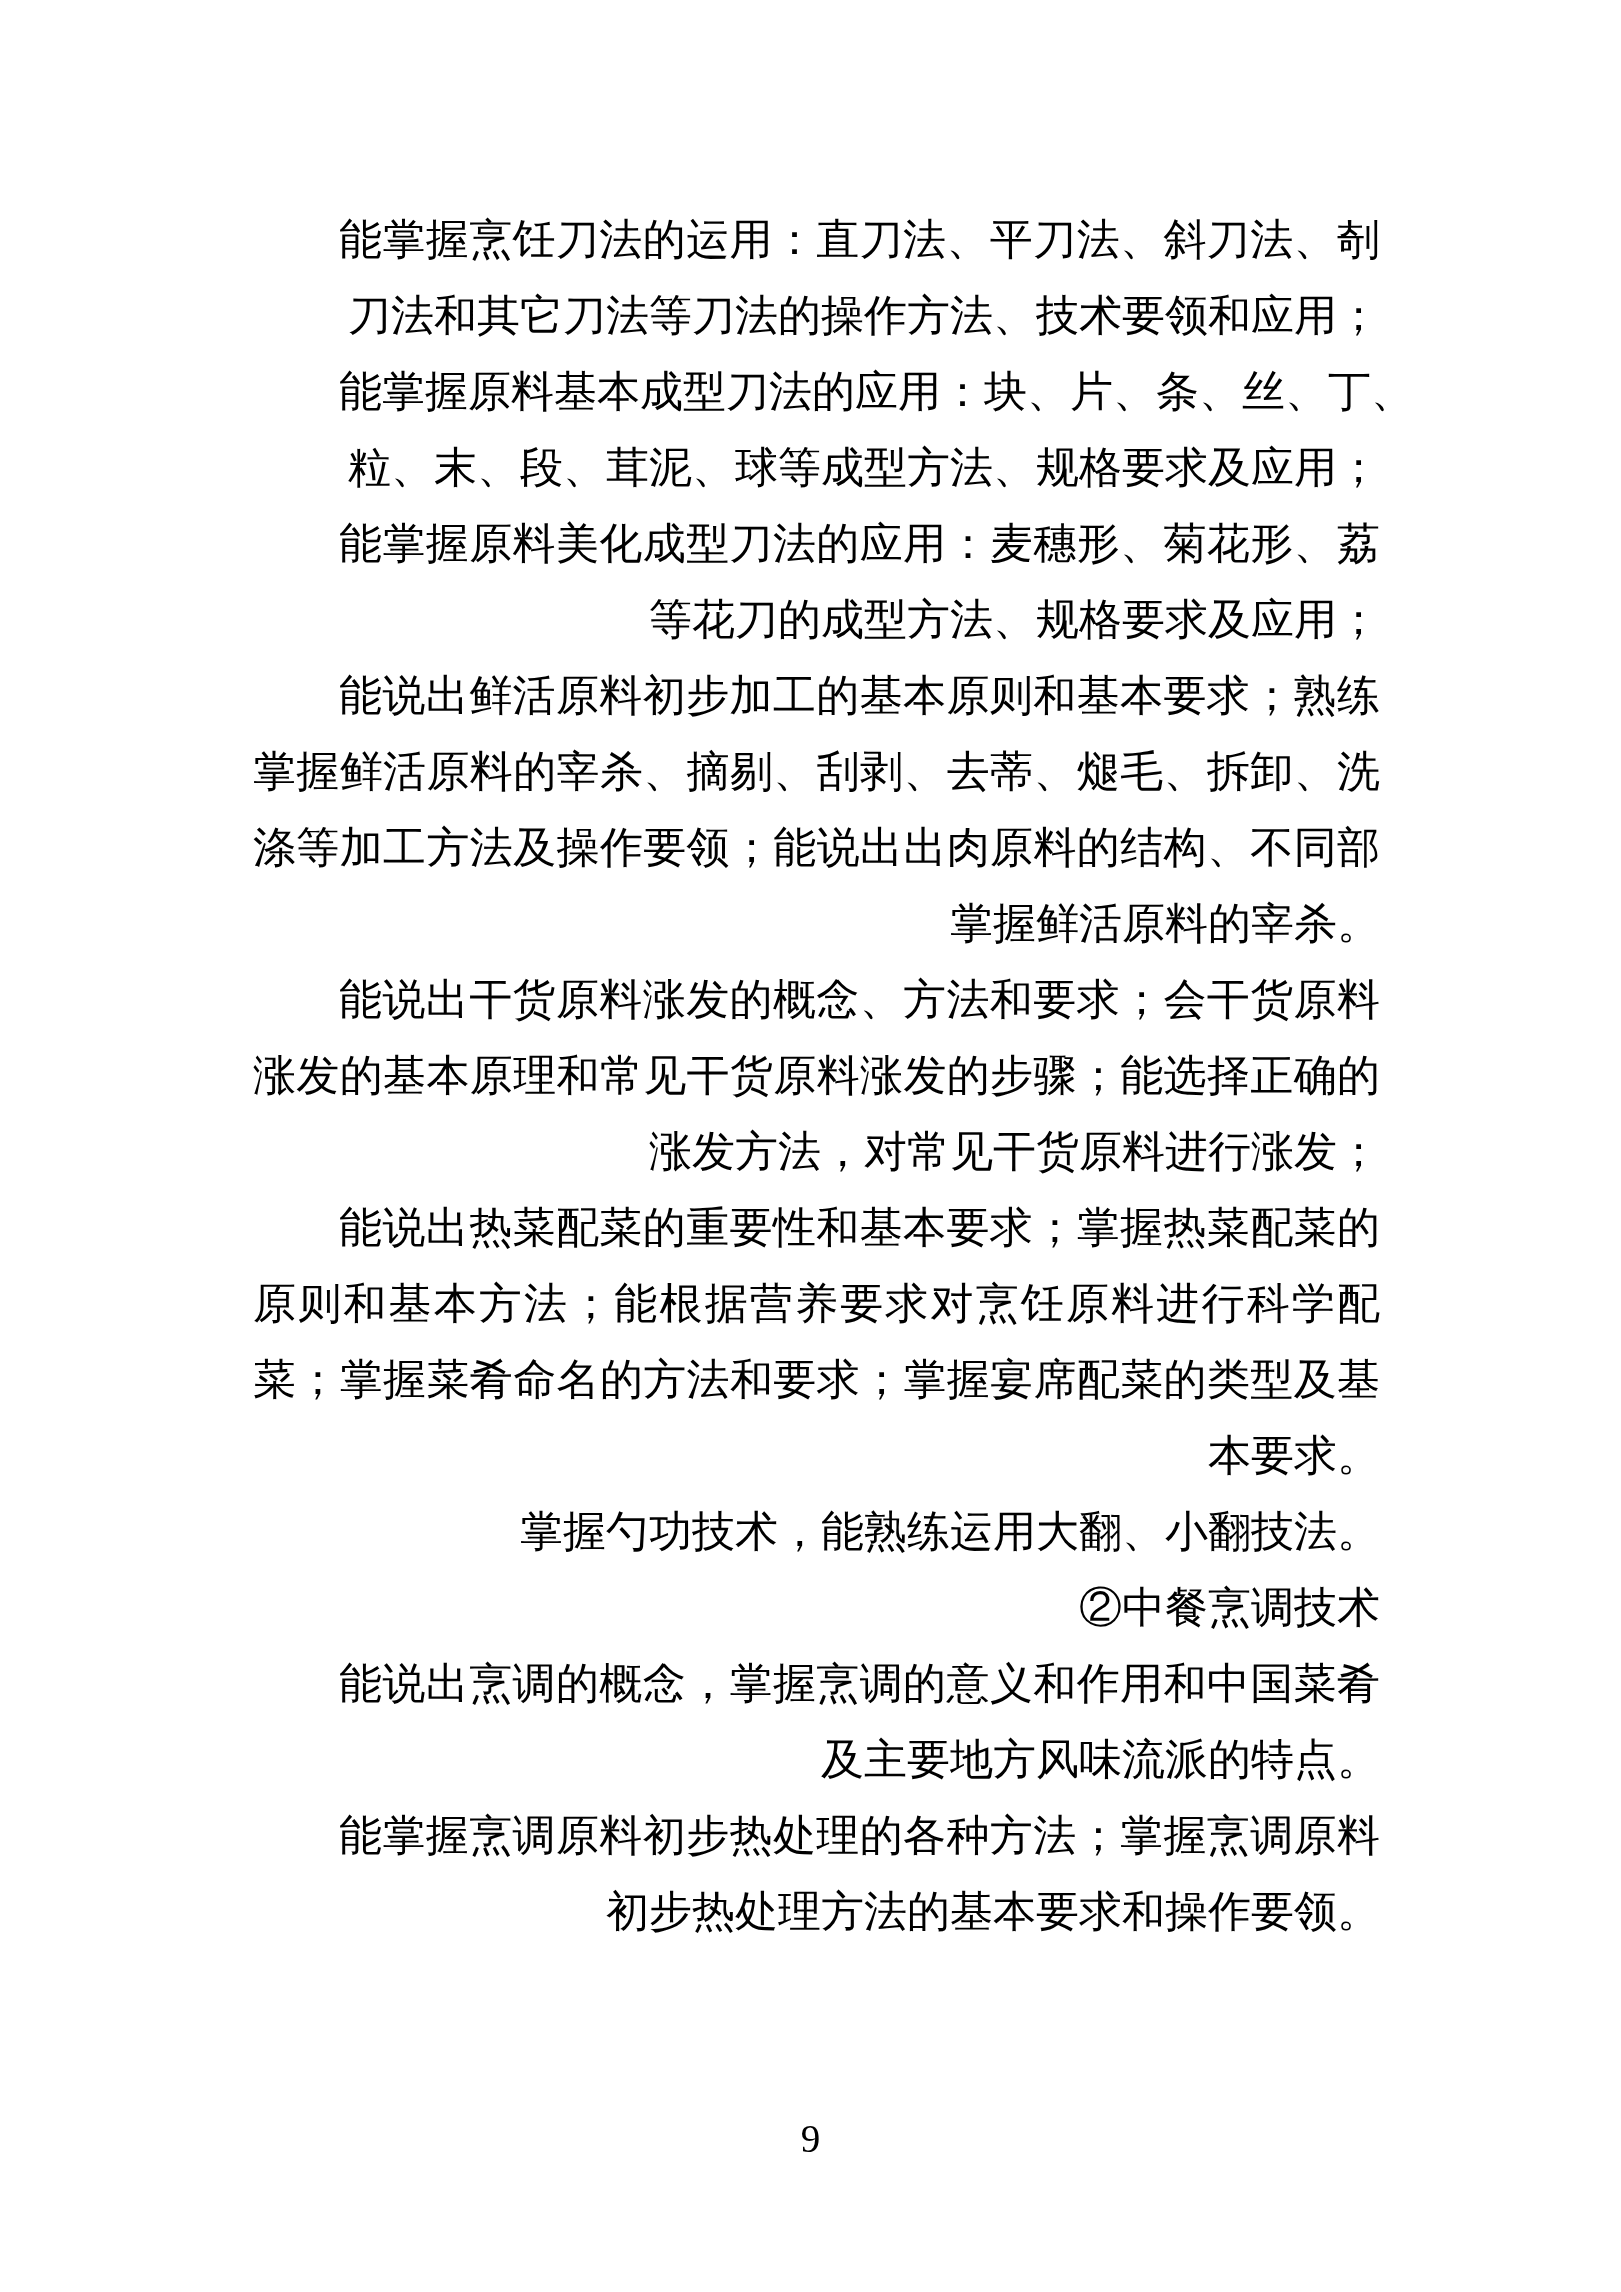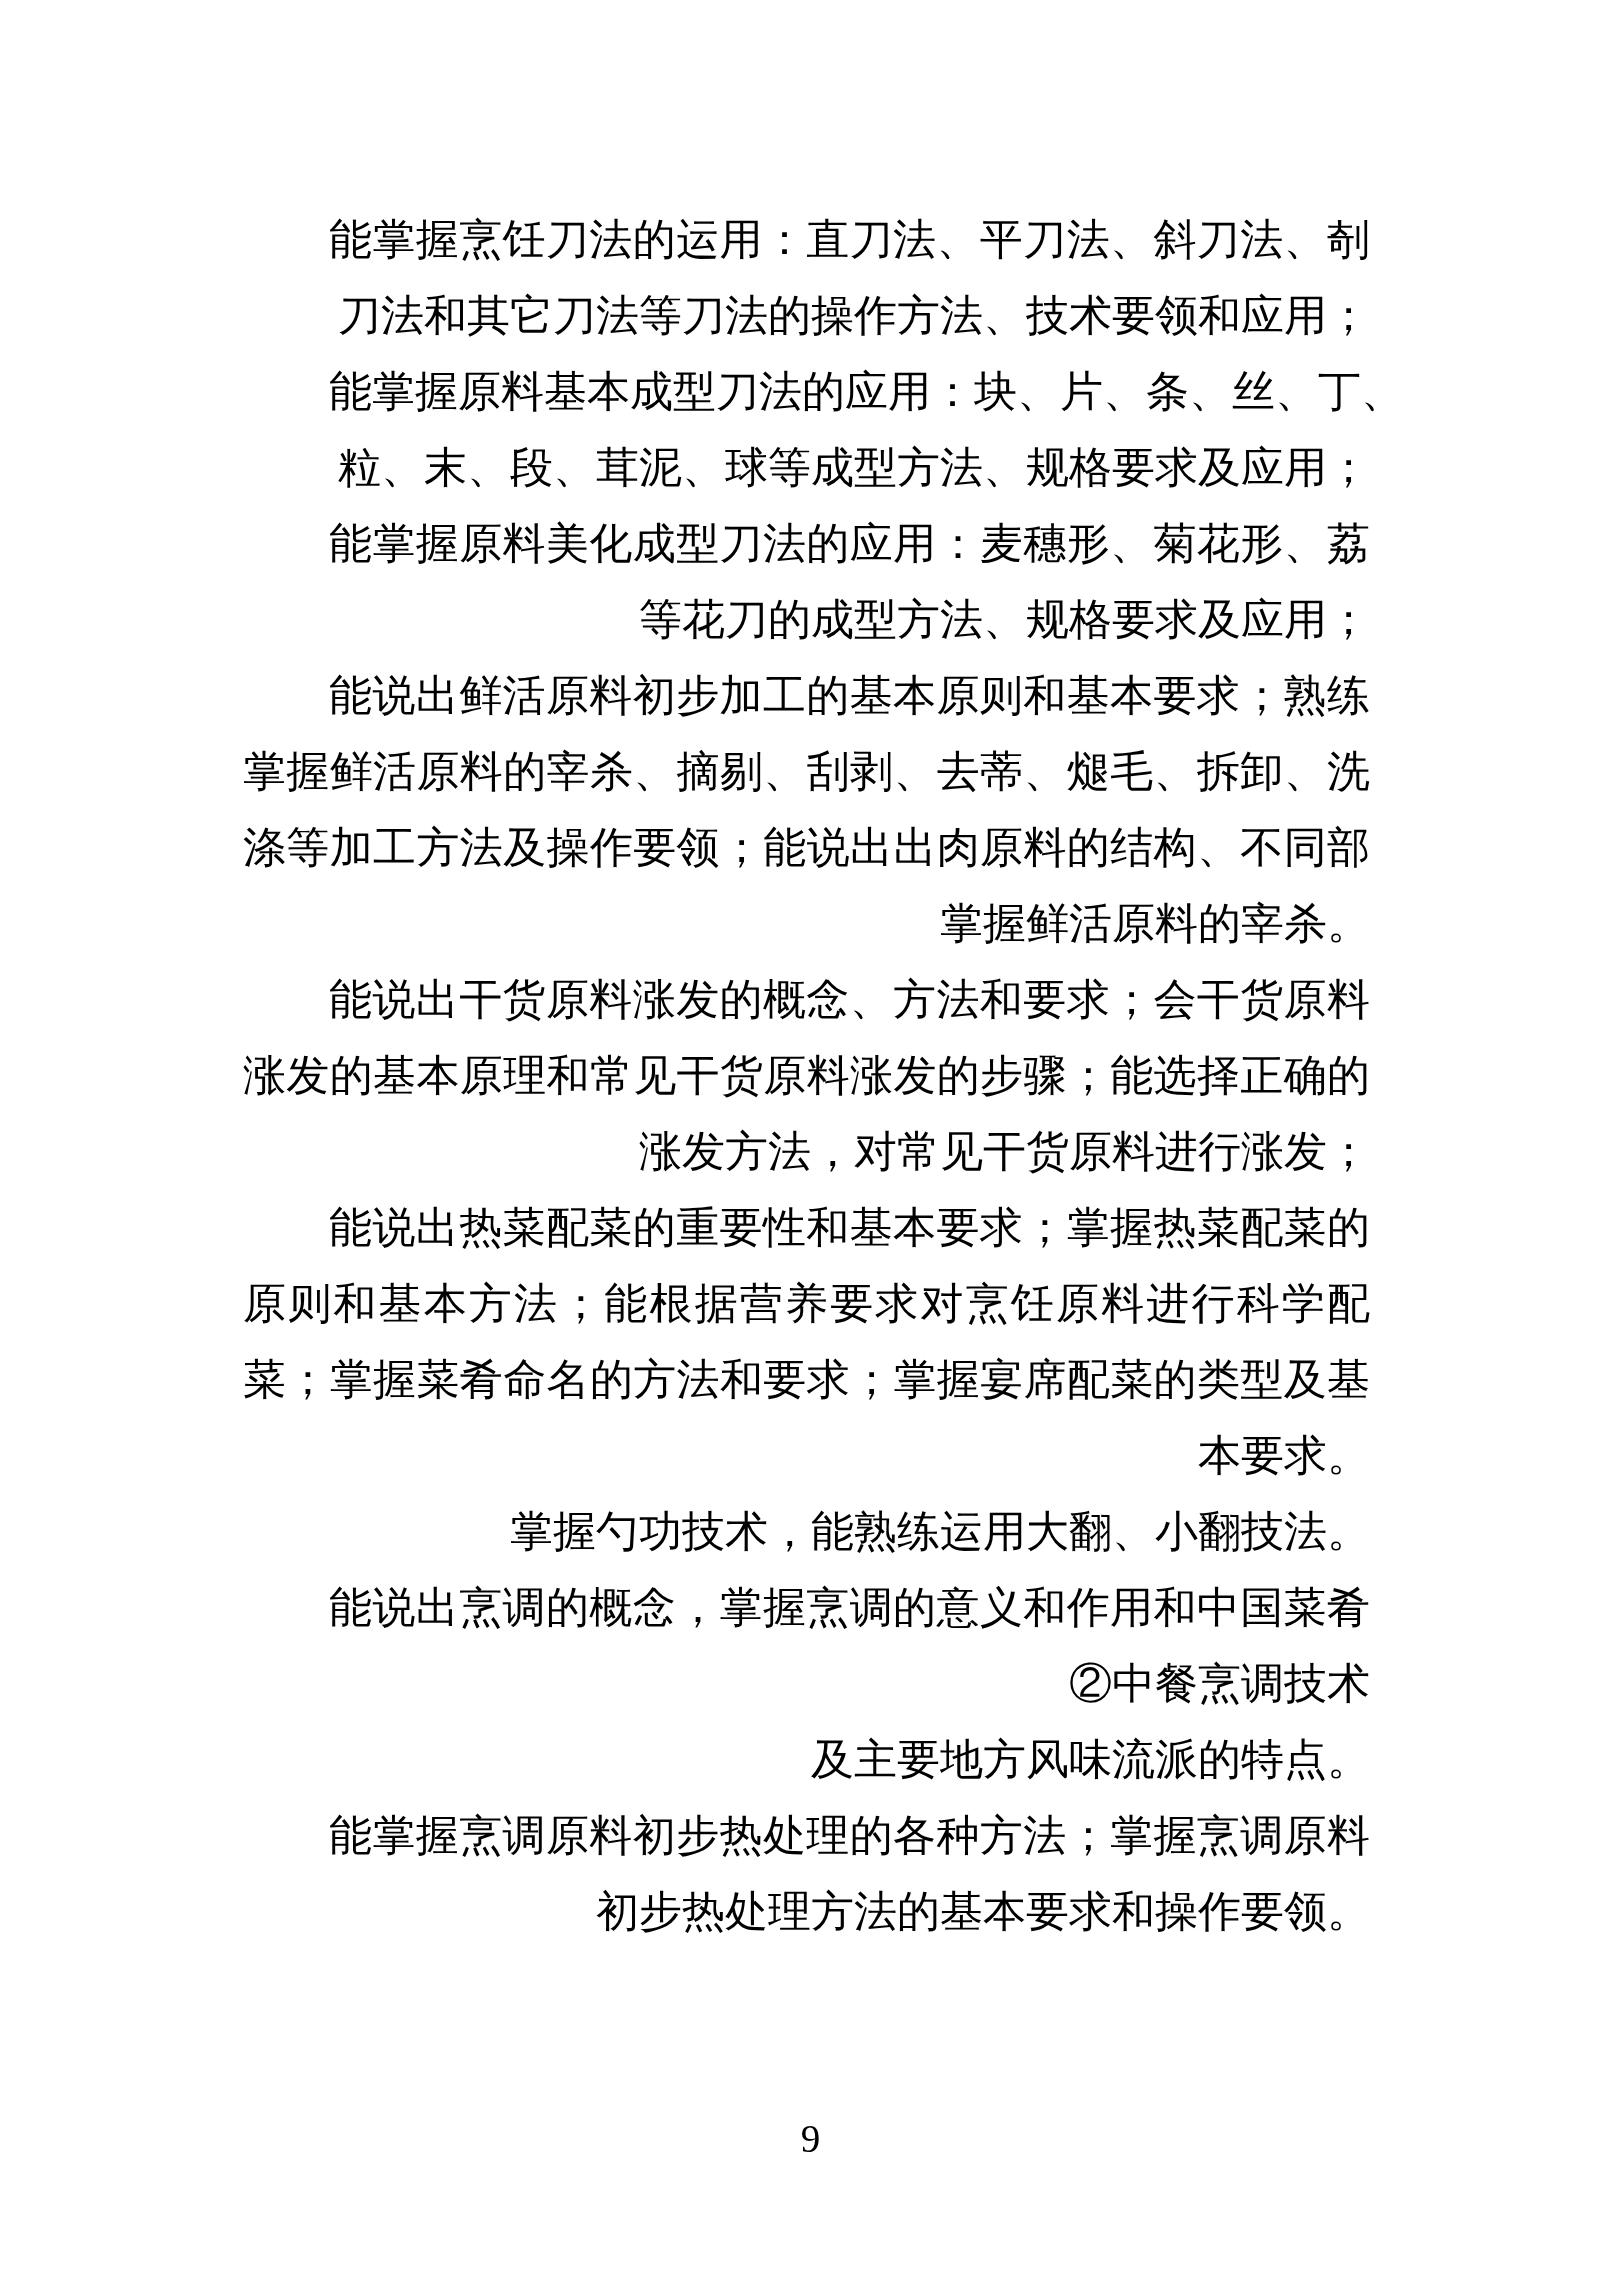--- a/index.html
+++ b/index.html
@@ -12,21 +12,21 @@
     width: 1621px;
     height: 2293px;
     margin: 0 auto;
     background: #ffffff;
     overflow: hidden;
     font-family: "Liberation Serif", "DejaVu Serif", serif;
     color: #000000;
   }
   .text-body {
     position: absolute;
-    left: 243px;
+    left: 253px;
     top: 202px;
     width: 1127px;
   }
   .ln {
     height: 76px;
     line-height: 76px;
     font-size: 43px;
     color: #000000;
     white-space: nowrap;
     text-align: right;
@@ -66,21 +66,21 @@
     <div class="ln j">涤等加工方法及操作要领；能说出出肉原料的结构、不同部</div>
     <div class="ln">掌握鲜活原料的宰杀。</div>
     <div class="ln ind j">能说出干货原料涨发的概念、方法和要求；会干货原料</div>
     <div class="ln j">涨发的基本原理和常见干货原料涨发的步骤；能选择正确的</div>
     <div class="ln">涨发方法，对常见干货原料进行涨发；</div>
     <div class="ln ind j">能说出热菜配菜的重要性和基本要求；掌握热菜配菜的</div>
     <div class="ln j">原则和基本方法；能根据营养要求对烹饪原料进行科学配</div>
     <div class="ln j">菜；掌握菜肴命名的方法和要求；掌握宴席配菜的类型及基</div>
     <div class="ln">本要求。</div>
     <div class="ln ind">掌握勺功技术，能熟练运用大翻、小翻技法。</div>
+    <div class="ln ind">②中餐烹调技术</div>
     <div class="ln ind j">能说出烹调的概念，掌握烹调的意义和作用和中国菜肴</div>
-    <div class="ln ind">②中餐烹调技术</div>
     <div class="ln">及主要地方风味流派的特点。</div>
     <div class="ln ind j">能掌握烹调原料初步热处理的各种方法；掌握烹调原料</div>
     <div class="ln">初步热处理方法的基本要求和操作要领。</div>
   </div>
   <div class="footer">9</div>
 </div>
 
 
 </body></html>

